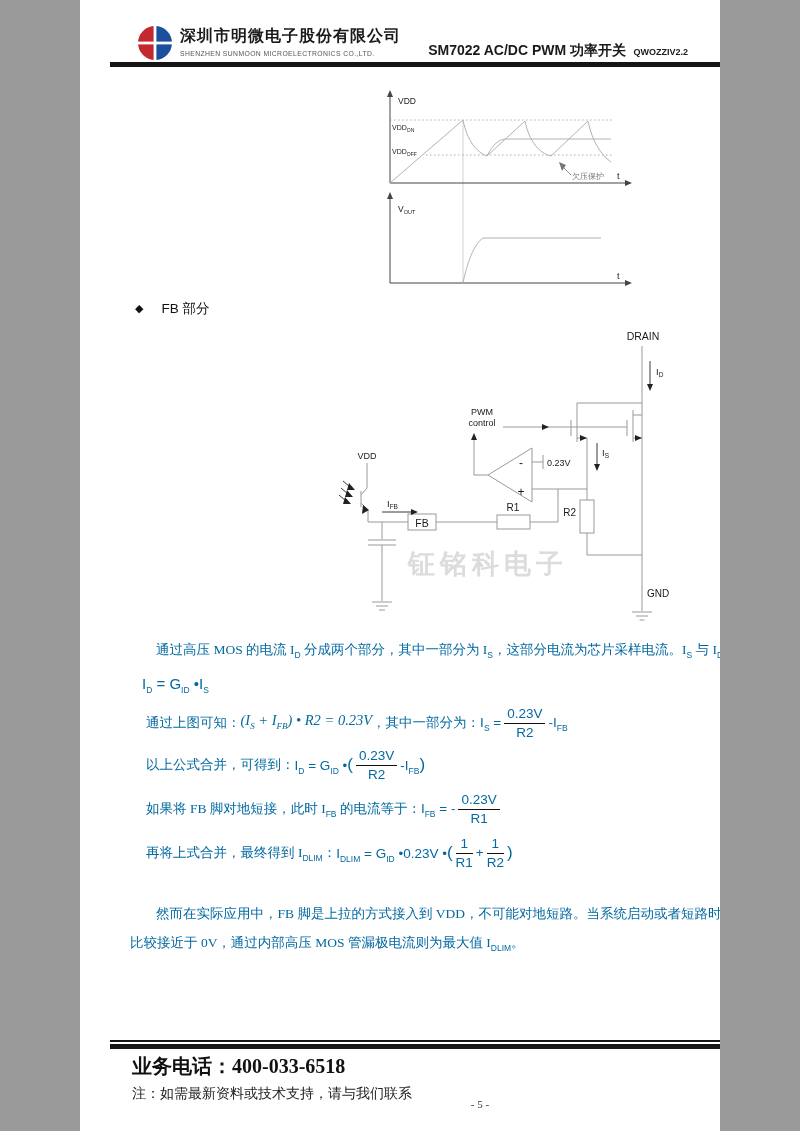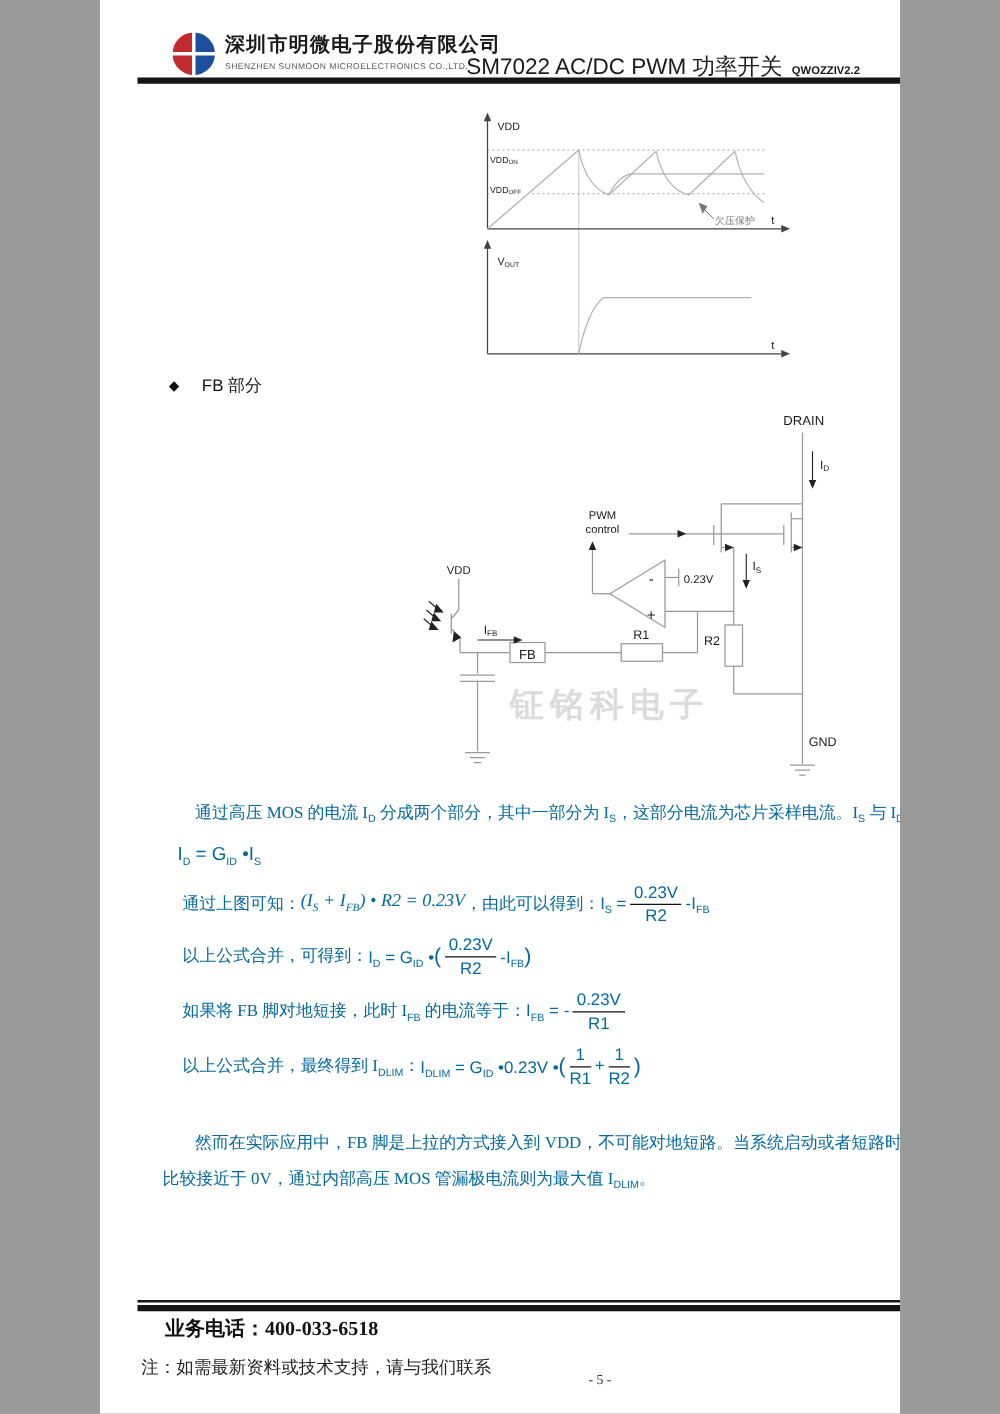--- a/index.html
+++ b/index.html
@@ -5,21 +5,21 @@
   html,body{margin:0;padding:0;background:#9a9a9a;}
   .page{position:relative;width:640px;height:1131px;margin:0 auto;background:#ffffff;
         font-family:"Liberation Sans",sans-serif;color:#111;overflow:hidden;}
 
   
   .hdr-logo{position:absolute;left:57px;top:25px;}
   .hdr-co{position:absolute;left:100px;top:26px;}
   .hdr-co .cn{font-size:16px;font-weight:bold;letter-spacing:1px;color:#1a1a1a;}
   .hdr-co .en{font-size:6.8px;color:#555;letter-spacing:.4px;margin-top:3px;}
   .hdr-title{position:absolute;right:32px;top:41px;text-align:right;white-space:nowrap;}
-  .hdr-title .t{font-size:18px;font-weight:400;color:#1a1a1a;}
+  .hdr-title .t{font-size:14px;font-weight:700;color:#1a1a1a;}
   .hdr-title .v{font-size:9px;font-weight:600;color:#1a1a1a;margin-left:3px;}
   .hdr-rule{position:absolute;left:30px;top:62px;width:740px;height:5px;background:#151515;}
 
   
   .wf{position:absolute;left:295px;top:85px;}
   .ckt{position:absolute;left:250px;top:325px;}
   .watermark{position:absolute;left:328px;top:546px;font-size:27px;font-weight:bold;
              color:#dcdcdc;letter-spacing:5px;white-space:nowrap;}
 
   
@@ -40,22 +40,22 @@
         font-family:"Liberation Sans",sans-serif;font-size:13.5px;line-height:1.15;}
   .frac .num{display:block;border-bottom:1.2px solid #111;padding:0 3px 1px;}
   .frac .den{display:block;padding-top:1px;}
   .paren{font-size:17px;}
   .p6{margin-top:29px;line-height:29px;}
 
   
   .ft-rule1{position:absolute;left:30px;top:1040px;width:740px;height:2px;background:#151515;}
   .ft-rule2{position:absolute;left:30px;top:1044px;width:740px;height:5px;background:#151515;}
   .ft-phone{position:absolute;left:52px;top:1053px;font-family:"Liberation Serif",serif;
-            font-size:16px;font-weight:bold;color:#111;}
-  .ft-note{position:absolute;left:33px;top:1085px;font-family:"Liberation Serif",serif;
+            font-size:20px;font-weight:bold;color:#111;}
+  .ft-note{position:absolute;left:52px;top:1085px;font-family:"Liberation Serif",serif;
            font-size:14px;color:#222;text-align:center;}
   .ft-page{position:absolute;left:0;top:1098px;width:800px;text-align:center;
            font-family:"Liberation Serif",serif;font-size:11px;color:#333;}
 
   svg text{fill:#1a1a1a;font-family:"Liberation Sans",sans-serif;}
   .gray{fill:#777;}
 </style>
 </head>
 <body>
 
@@ -222,21 +222,21 @@
 
     <p class="para ind"><span>通过高压 MOS 的电流 I</span><sub class="sb">D</sub><span> 分成两个部分，其中一部分为 I</span><sub class="sb">S</sub><span>，这部分电流为芯片采样电流。I</span><sub class="sb">S</sub><span> 与 I</span><sub class="sb">D</sub><span> 成比例关系：</span></p>
 
     <p class="para fline" style="margin-top:14px;padding-left:12px;">
         <span class="fs" style="font-size:15px;"><span>I</span><sub class="sb">D</sub><span> = G</span><sub class="sb">ID</sub><span> •I</span><sub class="sb">S</sub></span>
       </p>
 
     <p class="para fline" style="margin-top:12px;">
       <span>通过上图可知：</span>
         <span class="mi"><span>(</span><span>I</span><sub>S</sub><span> + </span><span>I</span><sub>FB</sub><span>) • R2 = 0.23V</span></span>
-        <span>，由此可以得到：</span>
+        <span>，其中一部分为：</span>
         <span class="fs"><span>I</span><sub class="sb">S</sub><span> = </span></span>
         <span class="frac">
           <span class="num">0.23V</span>
           <span class="den">R2</span>
         </span>
         <span class="fs"><span>-</span><span>I</span><sub class="sb">FB</sub></span>
     </p>
 
     <p class="para fline" style="margin-top:8px;">
       <span>以上公式合并，可得到：</span>
@@ -251,21 +251,21 @@
     <p class="para fline" style="margin-top:10px;">
       <span><span>如果将 FB 脚对地短接，此时 I</span><sub class="sb">FB</sub><span> 的电流等于：</span></span>
         <span class="fs"><span>I</span><sub class="sb">FB</sub><span> = -</span></span>
         <span class="frac">
           <span class="num">0.23V</span>
           <span class="den">R1</span>
         </span>
     </p>
 
     <p class="para fline" style="margin-top:10px;">
-      <span><span>以上公式合并，最终得到 I</span><sub class="sb">DLIM</sub><span>：</span></span>
+      <span><span>再将上式合并，最终得到 I</span><sub class="sb">DLIM</sub><span>：</span></span>
         <span class="fs"><span>I</span><sub class="sb">DLIM</sub><span> = G</span><sub class="sb">ID</sub><span> •0.23V •</span><span class="paren">(</span></span>
         <span class="frac">
           <span class="num">1</span>
           <span class="den">R1</span>
         </span>
         <span class="fs">+</span>
         <span class="frac">
           <span class="num">1</span>
           <span class="den">R2</span>
         </span>

